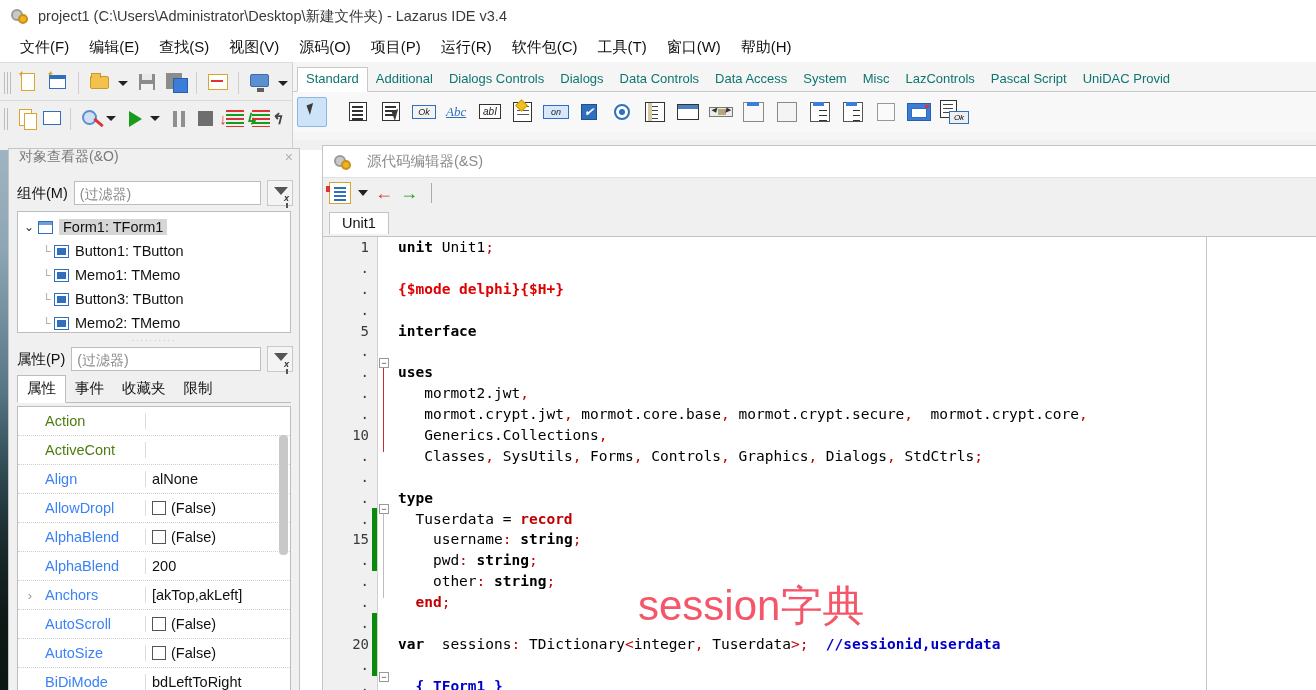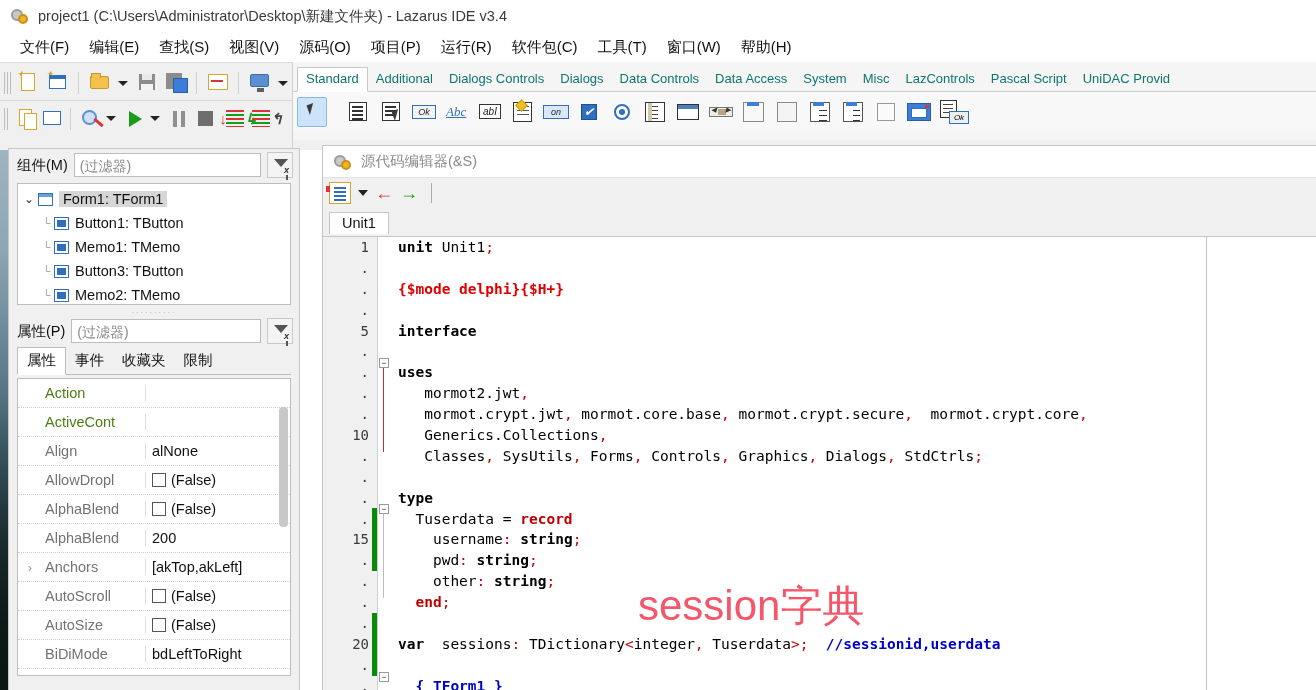--- a/index.html
+++ b/index.html
@@ -215,33 +215,33 @@
   .oi-tabs { display:flex; align-items:flex-end; height:28px; margin:0 8px;
       border-bottom:1px solid #bdbdbd; }
   .oitab { font-size:14.5px; color:#111; padding:3px 9px 4px 9px; }
   .oitab.active { background:#fff; border:1px solid #bdbdbd; border-bottom:1px solid #fff; margin-bottom:-1px; }
 
   .oi-grid { margin:3px 8px 0 8px; background:#fff; border:1px solid #bdbdbd;
       height:298px; position:relative; overflow:hidden; }
   .prow { display:flex; height:29px; align-items:center; border-bottom:1px dotted #cfcfcf; }
   .pexp { width:24px; text-align:center; color:#999; font-size:13px; flex:0 0 auto; }
   .pname { width:104px; font-size:14.5px; padding-left:3px; white-space:nowrap; overflow:hidden;
-      border-right:1px solid #dcdcdc; flex:0 0 auto; color:#737373; }
+      border-right:1px solid #dcdcdc; flex:0 0 auto; color:#3b82f6; }
   .pname.red { color:#4d7c0f; }
   .pval { flex:1; font-size:14.5px; padding-left:6px; color:#111; display:flex; align-items:center; gap:5px;
       white-space:nowrap; overflow:hidden; }
   .cbox { width:14px; height:14px; border:1.5px solid #555; background:#fff; display:inline-block; flex:0 0 auto; }
   .pgrid-scroll { position:absolute; right:2px; top:28px; width:9px; height:120px; background:#c8c8c8; border-radius:4px; }
 
   
   .se-outer {
     position:absolute; left:322px; top:145px; width:994px; height:545px;
     background:#f0f0f0; border:1px solid #c4c4c4; border-right:none; border-bottom:none;
   }
-  .se-title { height:32px; display:flex; align-items:center; gap:8px; padding-left:10px; background:#fff;
+  .se-title { height:32px; display:flex; align-items:center; gap:14px; padding-left:10px; background:#fff;
       border-bottom:1px solid #e2e2e2; }
   .se-title .t { font-size:14.5px; color:#8a8a8a; }
   .se-toolbar { height:30px; display:flex; align-items:center; gap:7px; padding-left:6px; background:#f0f0f0; }
   .se-bkm { width:22px; height:22px; border:1.5px solid #d9a62b; background:#fff; position:relative; }
   .se-bkm i { position:absolute; left:4px; width:12px; height:1.6px; background:#2f6fbd; }
   .se-bkm::before { content:""; position:absolute; left:-4px; top:3px; width:4px; height:6px; background:#d33; }
   .tri-down { width:0;height:0;border-left:5px solid transparent;border-right:5px solid transparent;
       border-top:6px solid #222; }
   .arw-l { color:#d33; font-size:18px; font-weight:bold; line-height:18px; }
   .arw-r { color:#16a016; font-size:18px; font-weight:bold; line-height:18px; }
@@ -501,20 +501,24 @@
             <i style="top:7px;"></i>
             <i style="top:11px;"></i>
           </i>
         <i class="g-actlist-ok ok" style="position:absolute;left:12px;top:14px;width:20px;height:13px;border:1.5px solid #2f6fbd;background:#eee;font-size:8px;line-height:11px;text-align:center;">Ok</i>
       </span>
     </div>
     <div class="palette-bottomline"></div>
   </div>
 
   <div class="oi-outer">
+    <div class="oi-title">
+      <span class="t">对象查看器(&amp;O)</span>
+      <span class="x">×</span>
+    </div>
 
     <div class="oi-filterrow">
       <span class="lbl">组件(M)</span>
       <span class="fi">(过滤器)</span>
       <span class="filter-btn">
         <i class="funnel"></i>
           <i class="fx">x</i>
       </span>
     </div>
 

